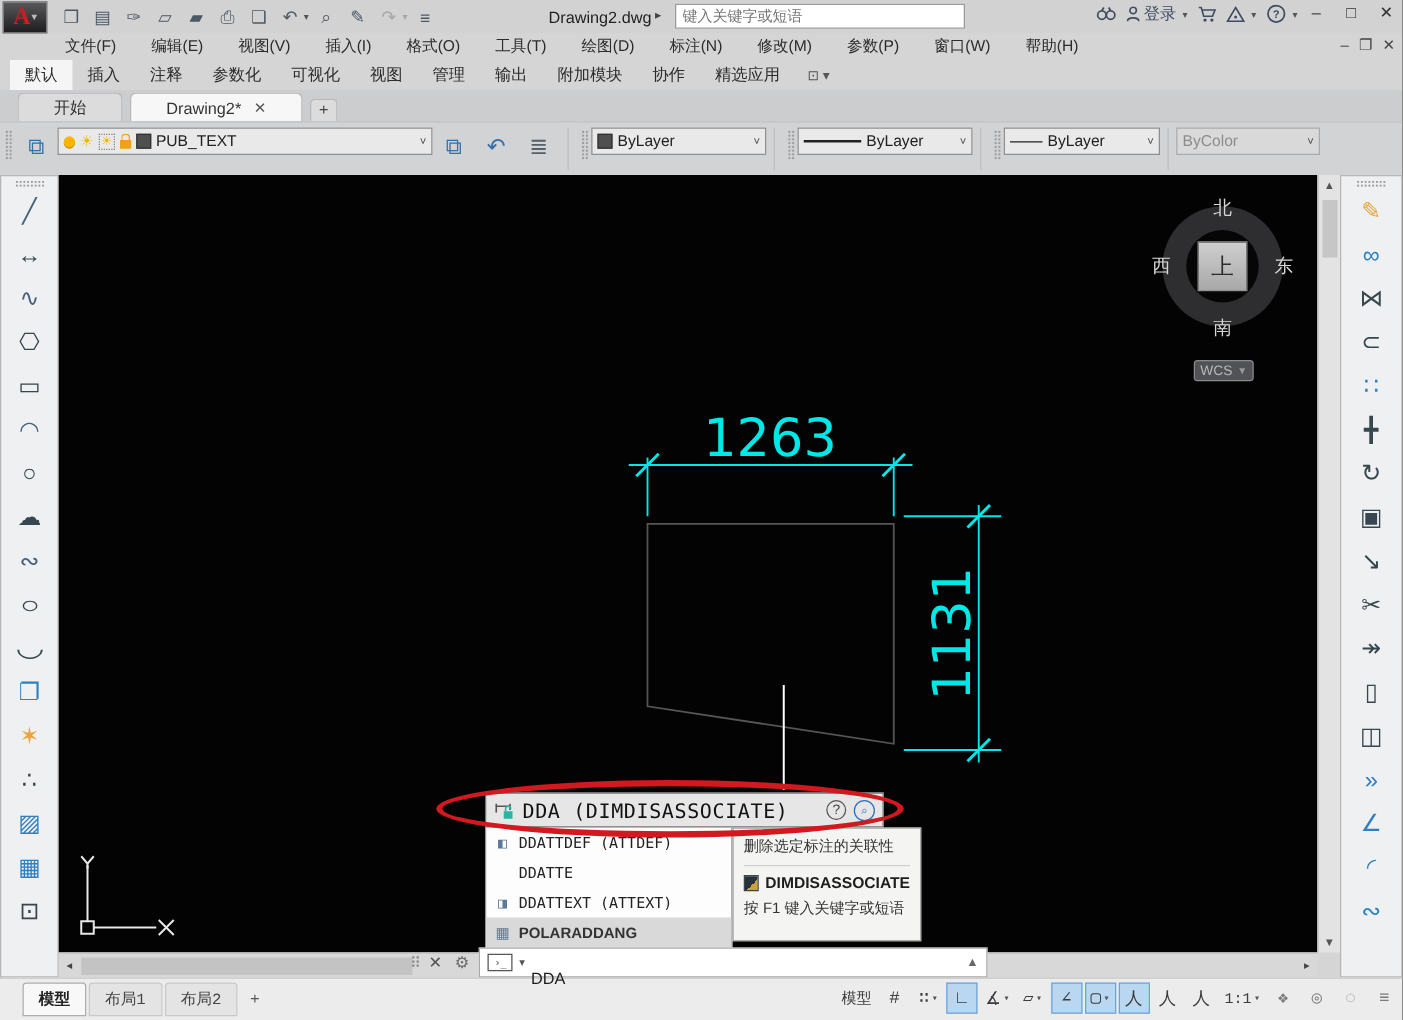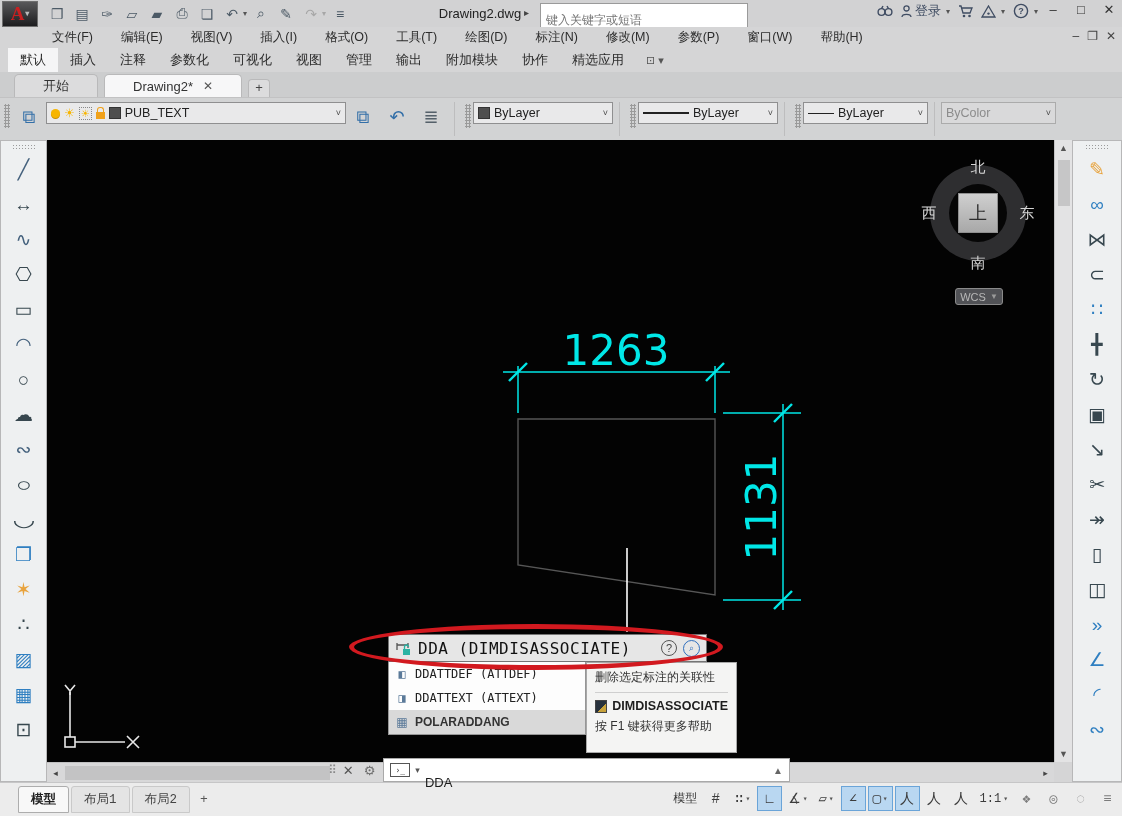--- a/index.html
+++ b/index.html
@@ -9,21 +9,21 @@
   
   .titlebar { position:absolute; left:0; top:0; width:1122px; height:27px; background:#d2d2d3; display:flex; align-items:center; }
   .app-logo { width:36px; height:26px; margin-left:2px; background:linear-gradient(#58585a,#1d1d1f); border:1px solid #6e6e6e; color:#c82021; font-weight:bold; font-size:19px; display:flex; align-items:center; justify-content:center; font-family:"Liberation Serif",serif; }
   .app-logo small { color:#bbb; font-size:8px; margin-left:1px; }
   .qat { display:flex; align-items:center; margin-left:8px; gap:3px; }
   .qicon { width:22px; height:20px; display:flex; align-items:center; justify-content:center; font-size:14px; color:#4c5a66; }
   .qcaret { font-size:8px; color:#555; margin-left:-3px; }
   .dis { color:#a7a7a7; }
   .tb-title { position:absolute; left:380px; width:200px; text-align:center; font-size:13px; color:#222; top:6px; }
   .tb-flyout { position:absolute; left:524px; top:7px; font-size:10px; color:#444; }
-  .search-box { position:absolute; left:540px; top:3px; width:208px; height:20px; background:#fff; border:1px solid #9a9a9a; font-size:12px; color:#888; padding:16px 5px; }
+  .search-box { position:absolute; left:540px; top:3px; width:232px; height:20px; background:#fff; border:1px solid #9a9a9a; font-size:12px; color:#888; padding:2px 5px; }
   .tb-right { position:absolute; right:84px; top:2px; display:flex; align-items:center; gap:8px; }
   .tb-ic { color:#3f4c62; display:flex; align-items:center; gap:3px; font-size:13px; }
   .win-btns { position:absolute; right:4px; top:2px; display:flex; gap:10px; font-size:13px; color:#333; }
   .win-btns span { width:18px; text-align:center; }
 
   .menubar { position:absolute; left:0; top:27px; width:1122px; height:21px; display:flex; align-items:center; padding-left:52px; gap:28px; font-size:12.5px; color:#2c2c2c; background:#d5d5d6; }
   .doc-btns { position:absolute; right:6px; top:2px; display:flex; gap:8px; font-size:12px; color:#444; }
 
   .ribbontabs { position:absolute; left:0; top:48px; width:1122px; height:24px; display:flex; align-items:stretch; padding-left:8px; gap:0; font-size:13px; color:#2c2c2c; background:#d5d5d6; }
   .rtab { padding:3px 12px; display:flex; align-items:center; }
@@ -392,36 +392,40 @@
   <span class="sugg-help">?</span>
   <span class="sugg-globe">⌕</span>
 </div>
 <div class="red-oval"></div>
 <div class="sugg-list">
   <div class="sugg-row">
     <span class="ric">◧</span>
     <span>DDATTDEF (ATTDEF)</span>
   </div>
   <div class="sugg-row">
+    <span class="ric"></span>
+    <span>DDATTE</span>
+  </div>
+  <div class="sugg-row">
     <span class="ric">◨</span>
     <span>DDATTEXT (ATTEXT)</span>
   </div>
   <div class="sugg-row hl">
     <span class="ric">▦</span>
     <span>POLARADDANG</span>
   </div>
 </div>
 <div class="tooltipbox">
   <div>删除选定标注的关联性</div>
   <hr>
   <div class="tt-cmd">
     <span class="tt-ic"></span>
     <span>DIMDISASSOCIATE</span>
   </div>
-  <div class="tt-f1">按 F1 键获得更多帮助</div>
+  <div class="tt-f1">按 F1 键入关键字或短语</div>
 </div>
 
 <div class="hscroll">
   <span class="hs-btn">◂</span>
   <span class="hs-thumb"></span>
   <span class="hs-btn hs-right">▸</span>
 </div>
 
 <div class="cmdbar">
   <span class="cmd-grip">⠿</span>

